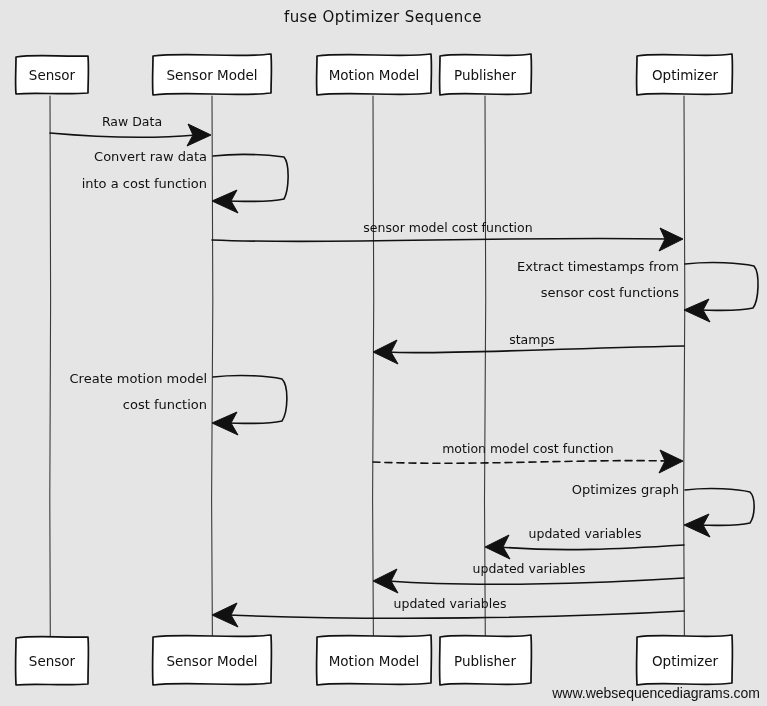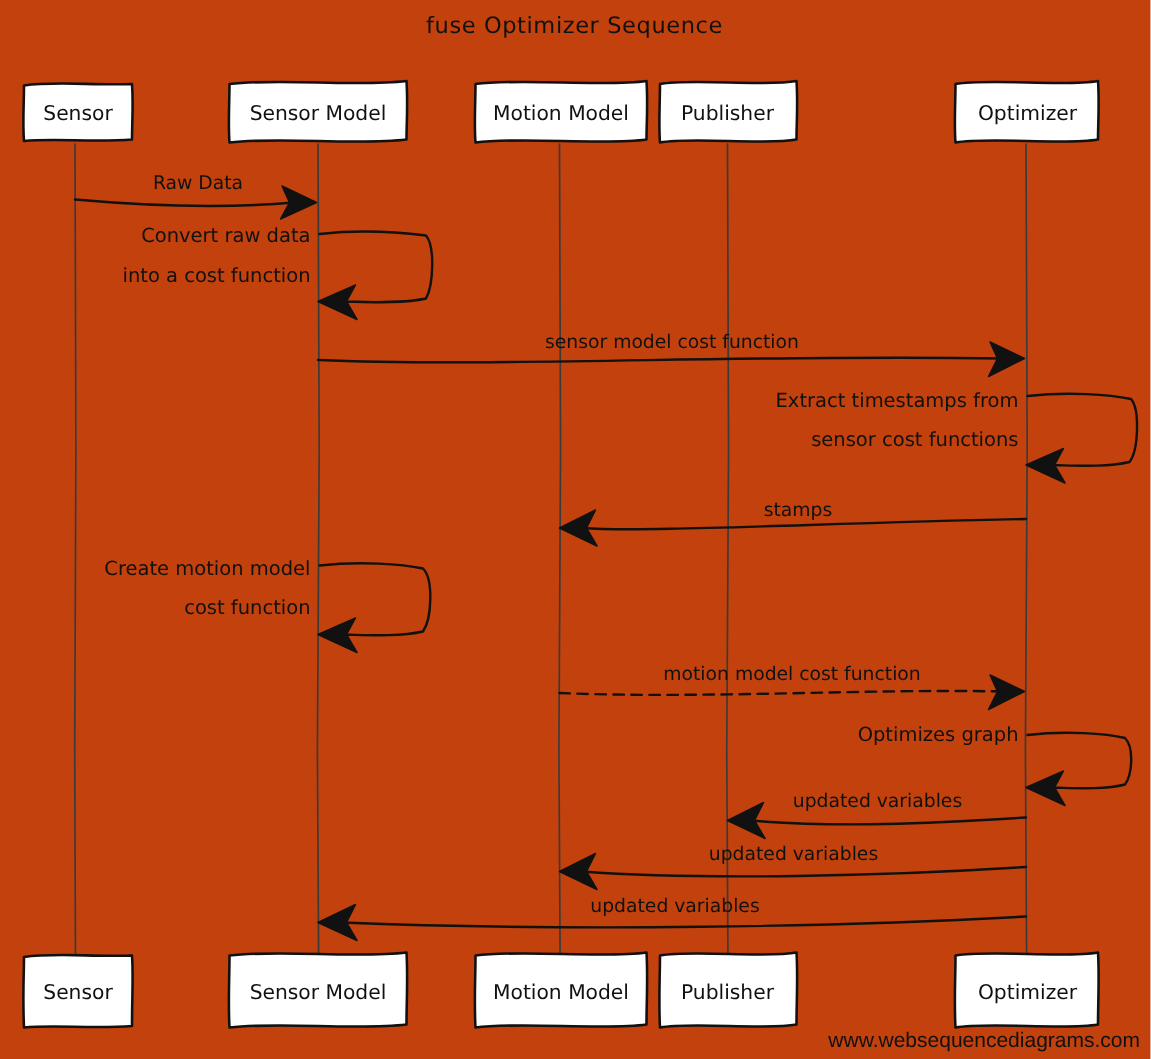--- a/index.html
+++ b/index.html
@@ -7,21 +7,21 @@
     padding: 0;
     background: #ffffff;
   }
   body {
     font-family: "DejaVu Sans", sans-serif;
   }
   #canvas {
     position: relative;
     width: 767px;
     height: 706px;
-    background: #c2410c;
+    background: #e5e5e5;
     overflow: hidden;
   }
   #diagram-svg {
     position: absolute;
     left: 0;
     top: 0;
     width: 767px;
     height: 706px;
   }
   .sketch-text {

